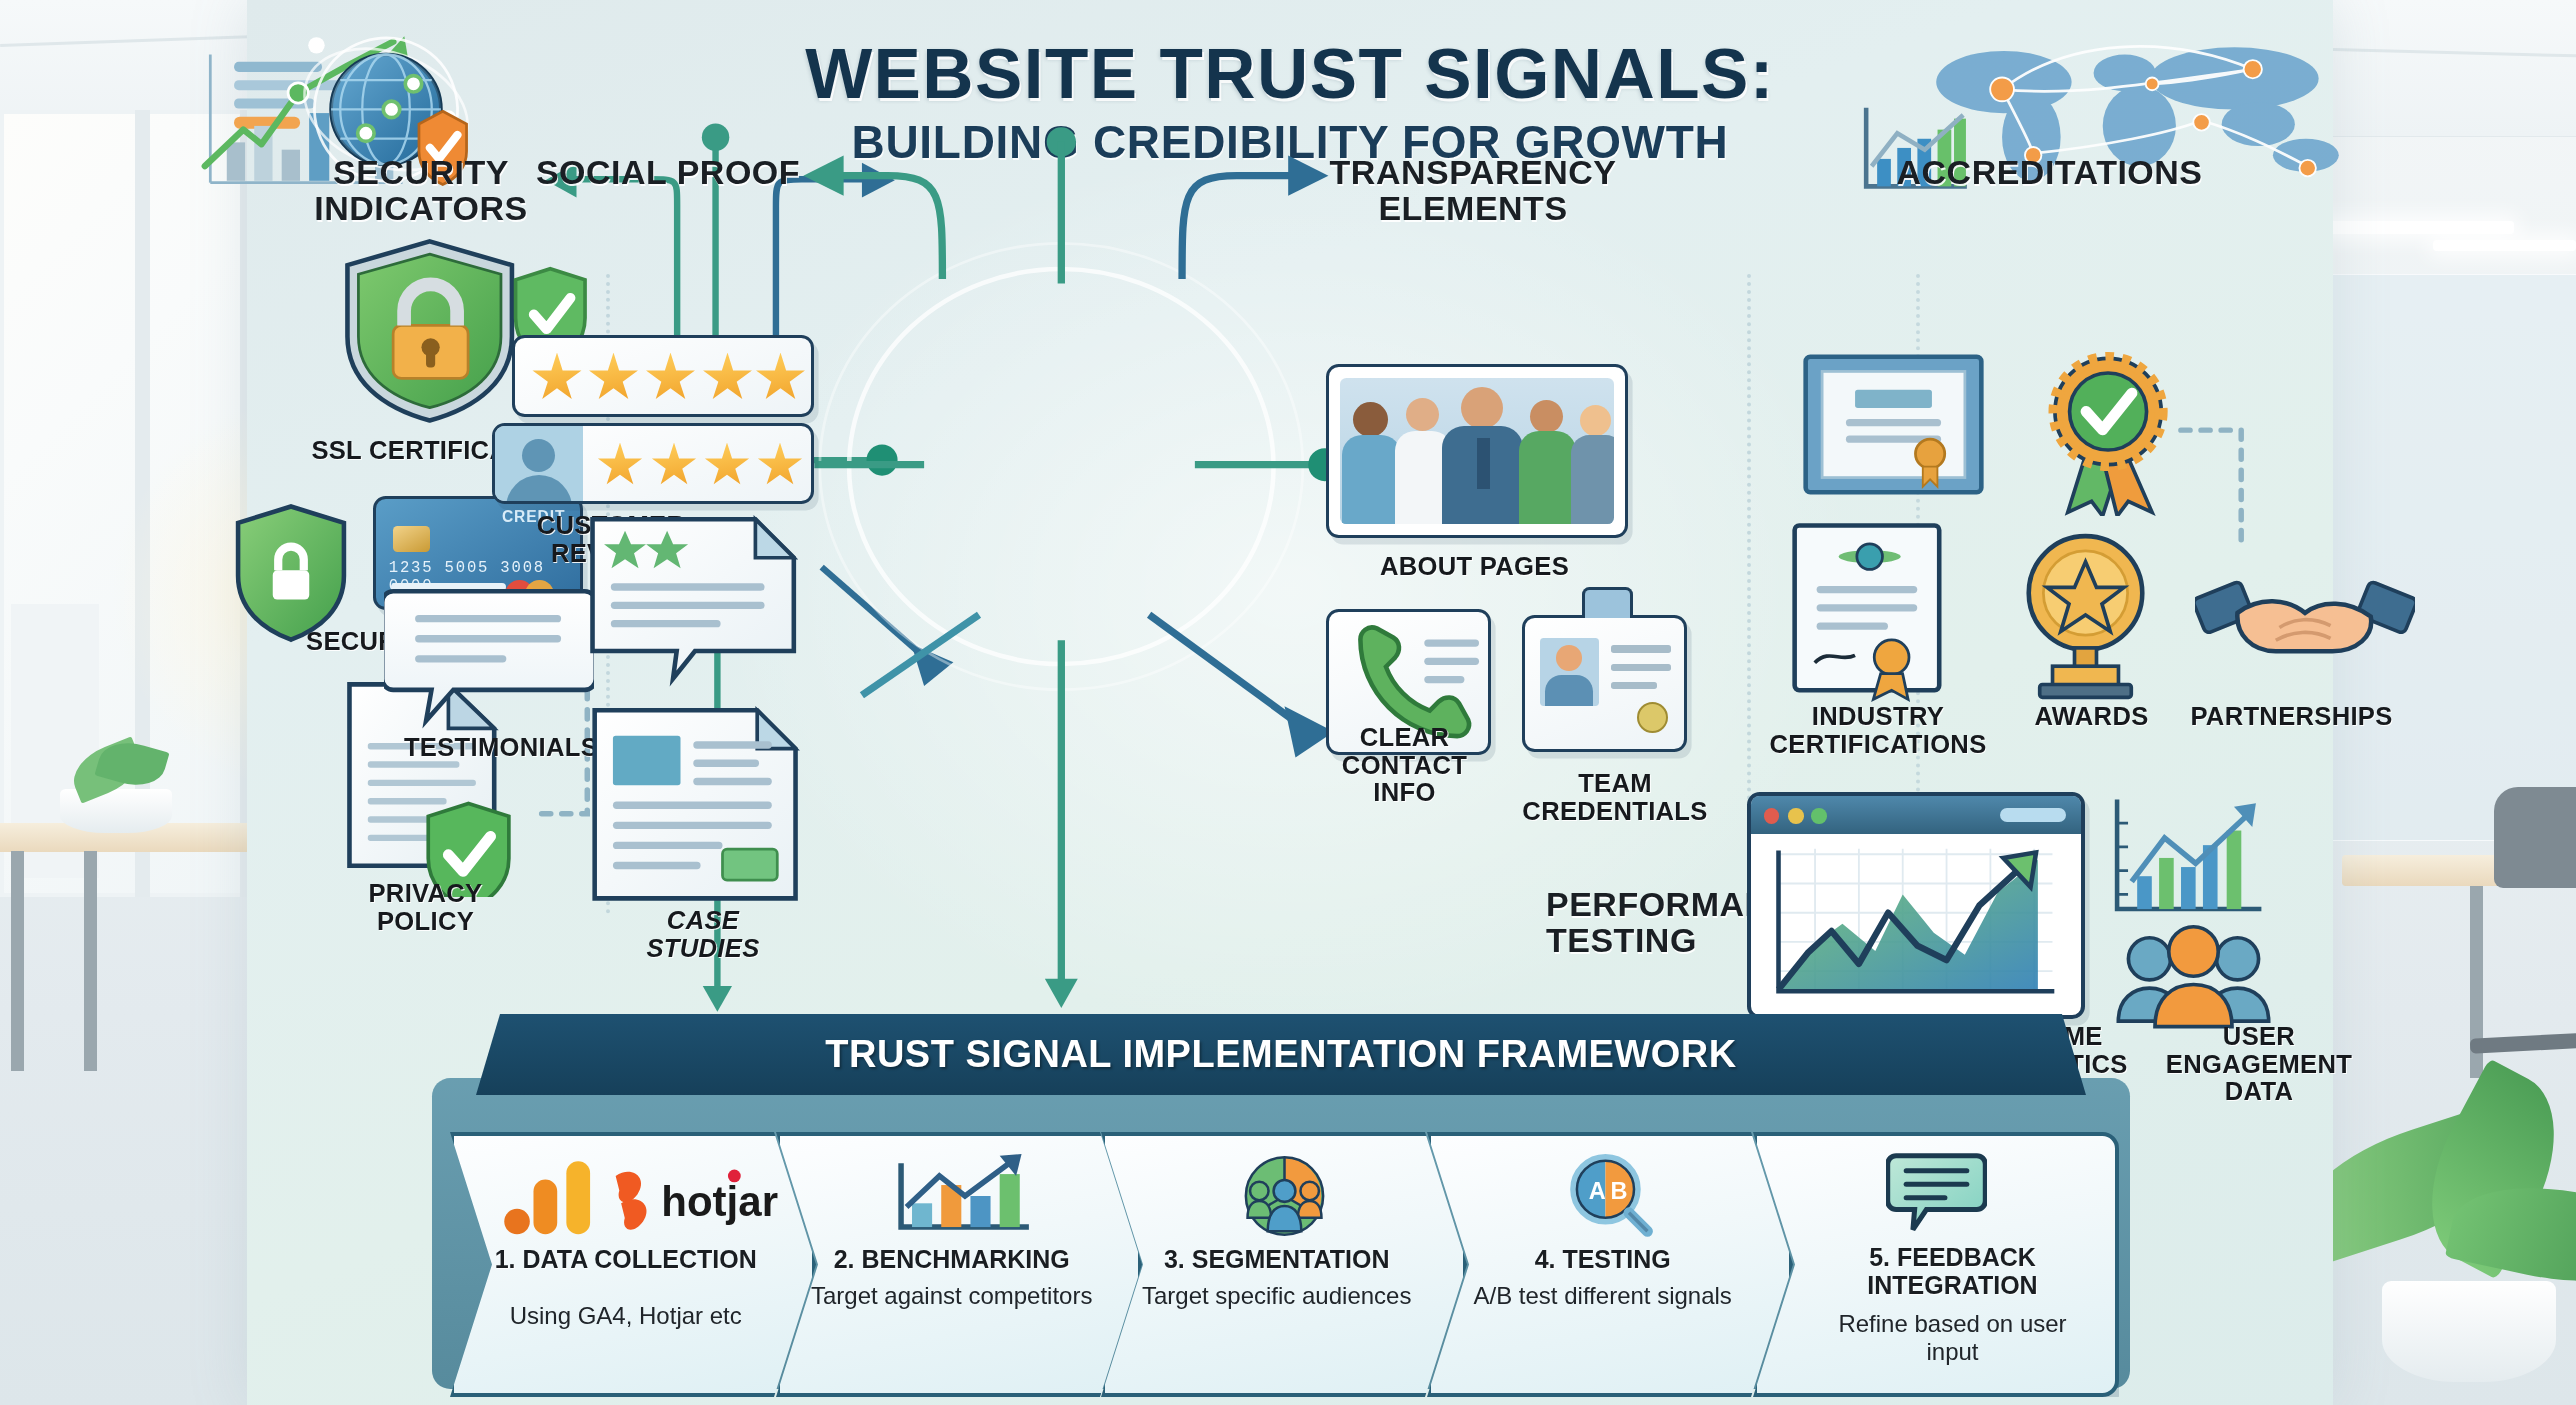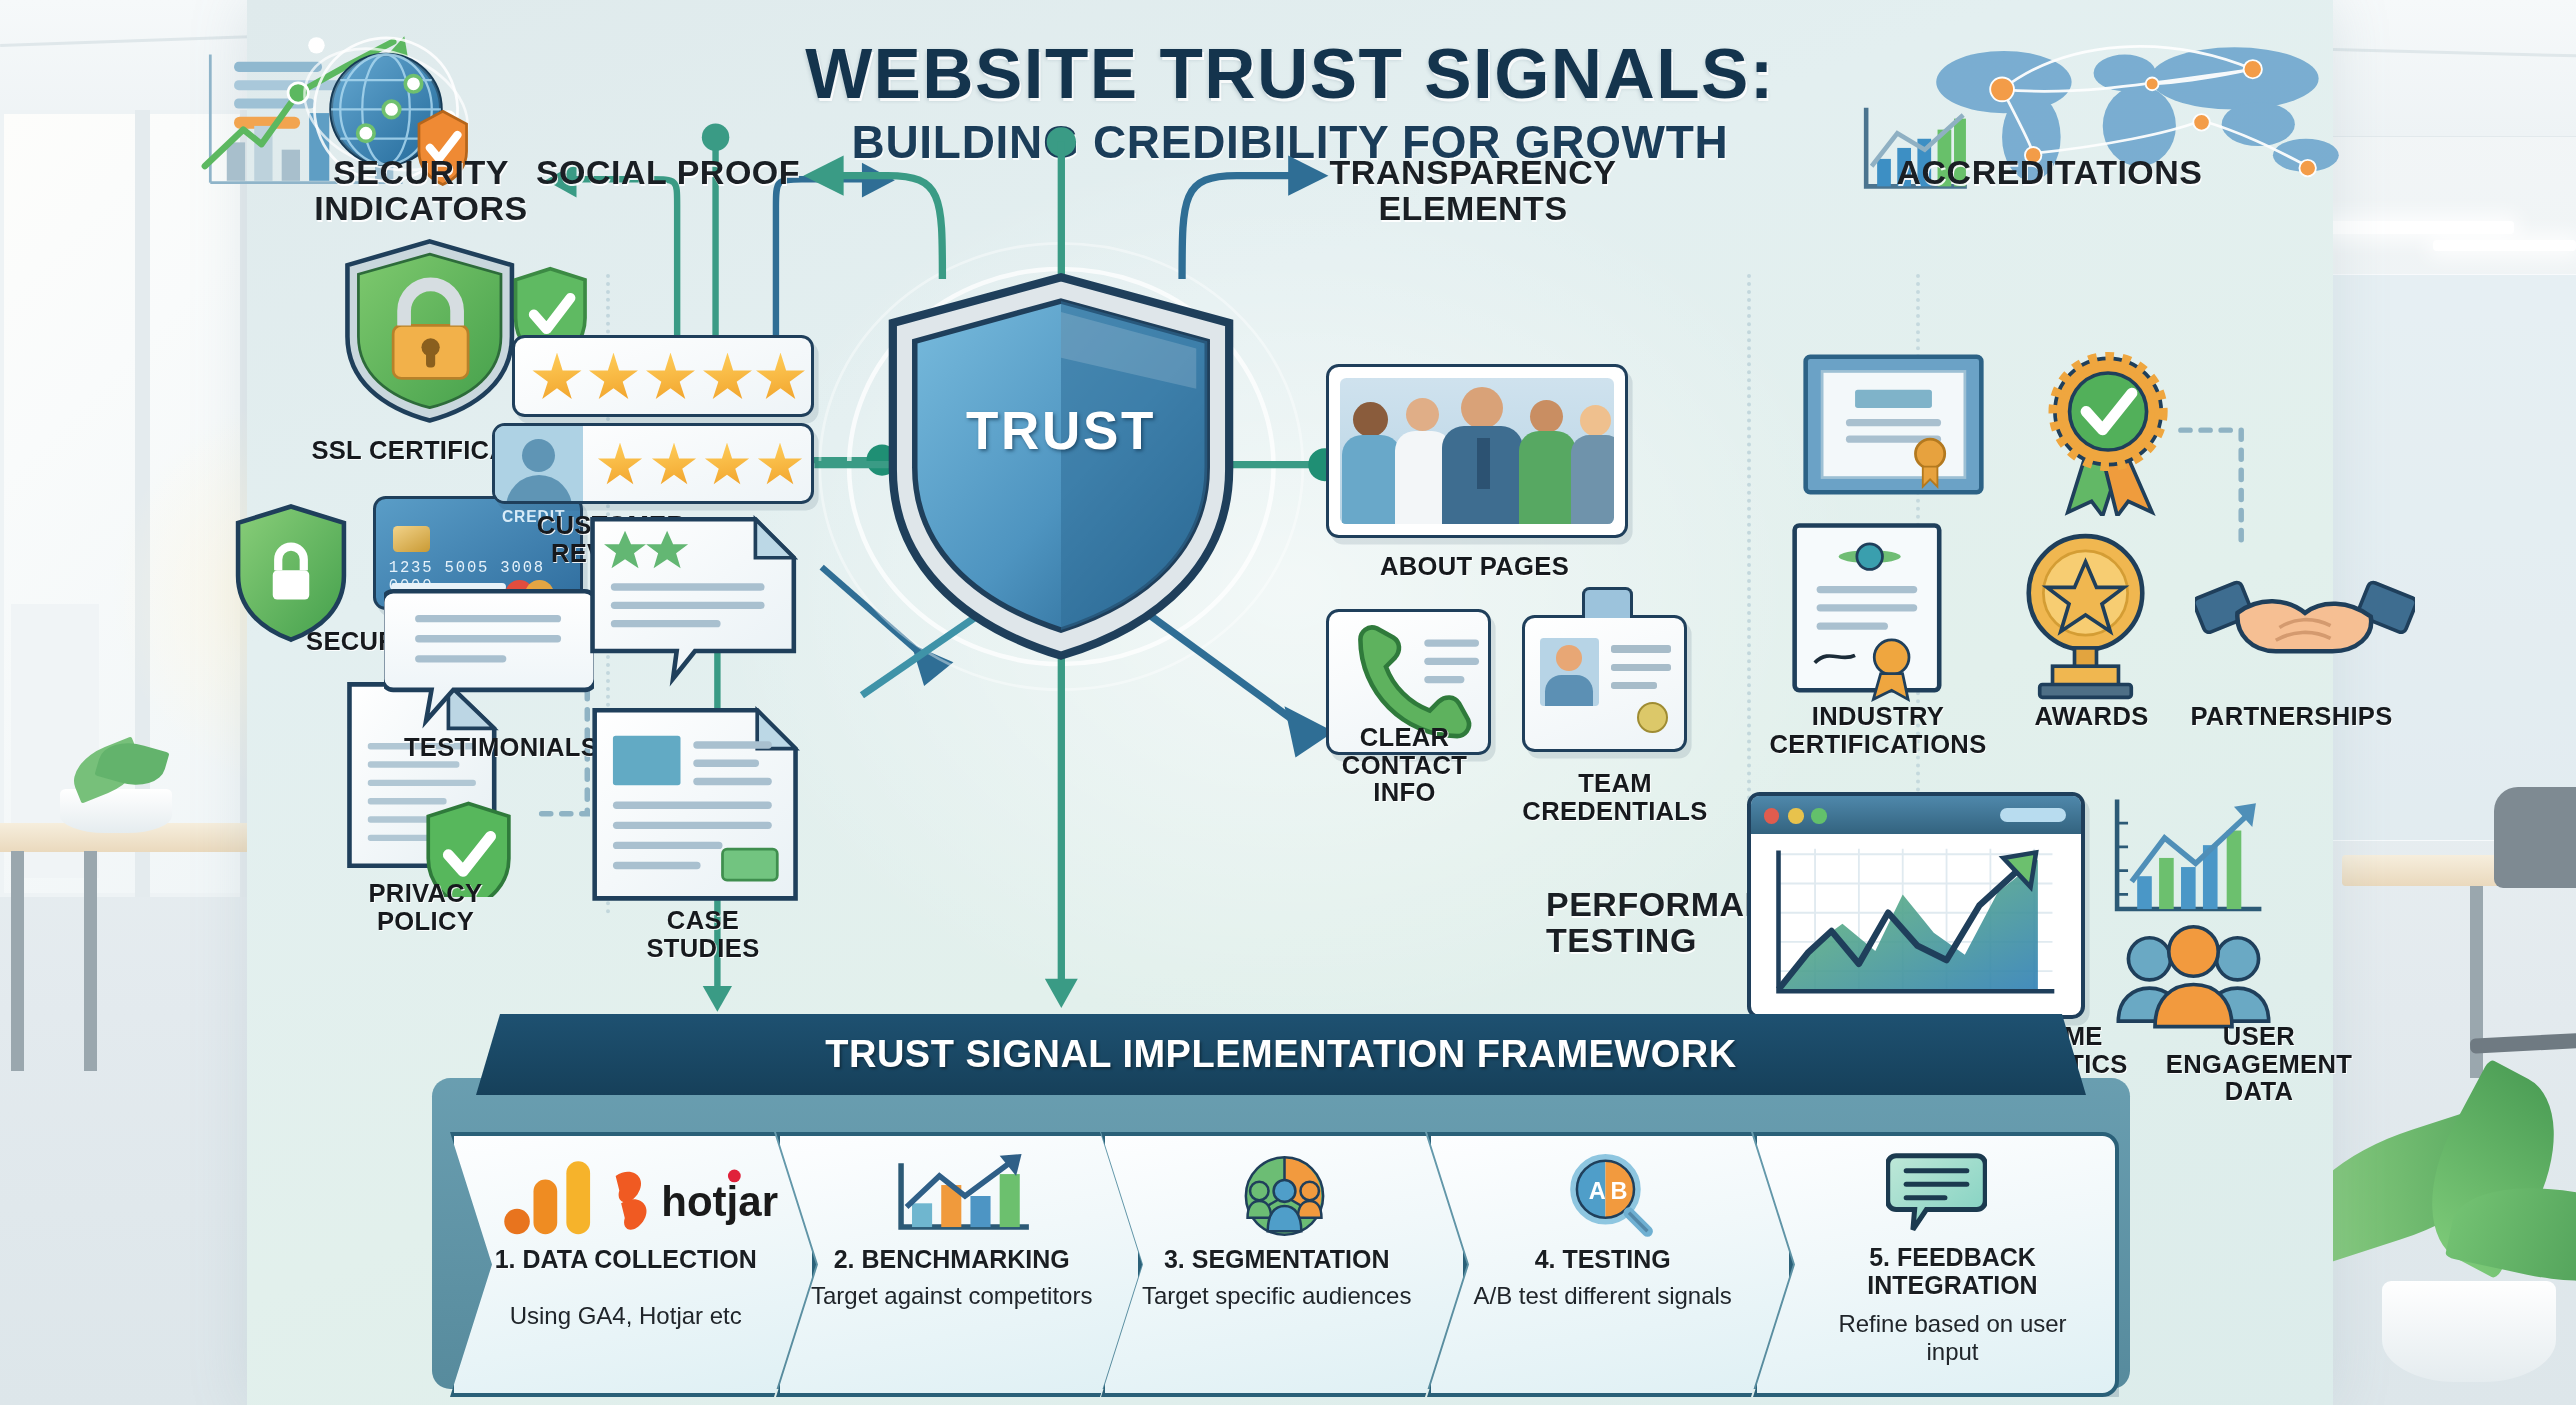--- a/index.html
+++ b/index.html
@@ -531,41 +531,25 @@
           <rect x="116" y="62" width="72" height="8" rx="4"></rect>
           <rect x="116" y="82" width="86" height="8" rx="4"></rect>
           <rect x="28" y="108" width="174" height="8" rx="4"></rect>
           <rect x="28" y="130" width="174" height="8" rx="4"></rect>
           <rect x="28" y="152" width="120" height="8" rx="4"></rect>
           <rect x="28" y="174" width="96" height="8" rx="4"></rect>
         </g>
         <rect x="148" y="160" width="60" height="34" rx="5" fill="#72c480" stroke="#3f8e4e" stroke-width="3"></rect>
       </svg>
     </div>
-    <div class="cap" style="left:337px;top:907px;width:238px;">
+    <div class="cap" style="left:337px;top:907px;width:238px;font-style:italic;">
       <div>CASE</div>
       <div>STUDIES</div>
     </div>
 
-    <div id="trust-wrap">
-      <svg viewBox="0 0 400 430" width="366" height="393">
-        <path d="M200 8 L384 58 L384 218 C384 318 312 388 200 422 C88 388 16 318 16 218 L16 58 Z" fill="#dfe6ea" stroke="#1f3f5b" stroke-width="9"></path>
-        <path d="M200 34 L360 78 L360 216 C360 302 298 362 200 394 C102 362 40 302 40 216 L40 78 Z" fill="url(#tsl)" stroke="#1f3f5b" stroke-width="6"></path>
-        <path d="M200 34 L360 78 L360 216 C360 302 298 362 200 394 Z" fill="#2f6e98" opacity=".55"></path>
-        <defs>
-          <linearGradient id="tsl" x1="0" y1="0" x2="1" y2="1">
-            <stop offset="0" stop-color="#78bbdd"></stop>
-              <stop offset="0.55" stop-color="#4e94c0"></stop>
-            <stop offset="1" stop-color="#23608c"></stop>
-          </linearGradient>
-        </defs>
-        <path d="M200 46 L348 86 L348 130 L200 96 Z" fill="#ffffff" opacity=".16"></path>
-      </svg>
-      <div id="trust-label">TRUST</div>
-    </div>
 
     <div class="col-head" style="left:1034px;top:154px;width:384px;">
       <div>TRANSPARENCY</div>
       <div>ELEMENTS</div>
     </div>
 
     <div class="card" style="left:1079px;top:364px;width:302px;height:174px;background:#ffffff;">
       <div style="position:absolute;inset:11px;border-radius:6.4px;overflow:hidden;background:linear-gradient(180deg,#cfe2ee,#b7d3e4);">
 
         <div style="position:absolute;left:12.8px;top:24px;width:35px;height:35px;border-radius:50%;background:#8a5c3c;"></div>

